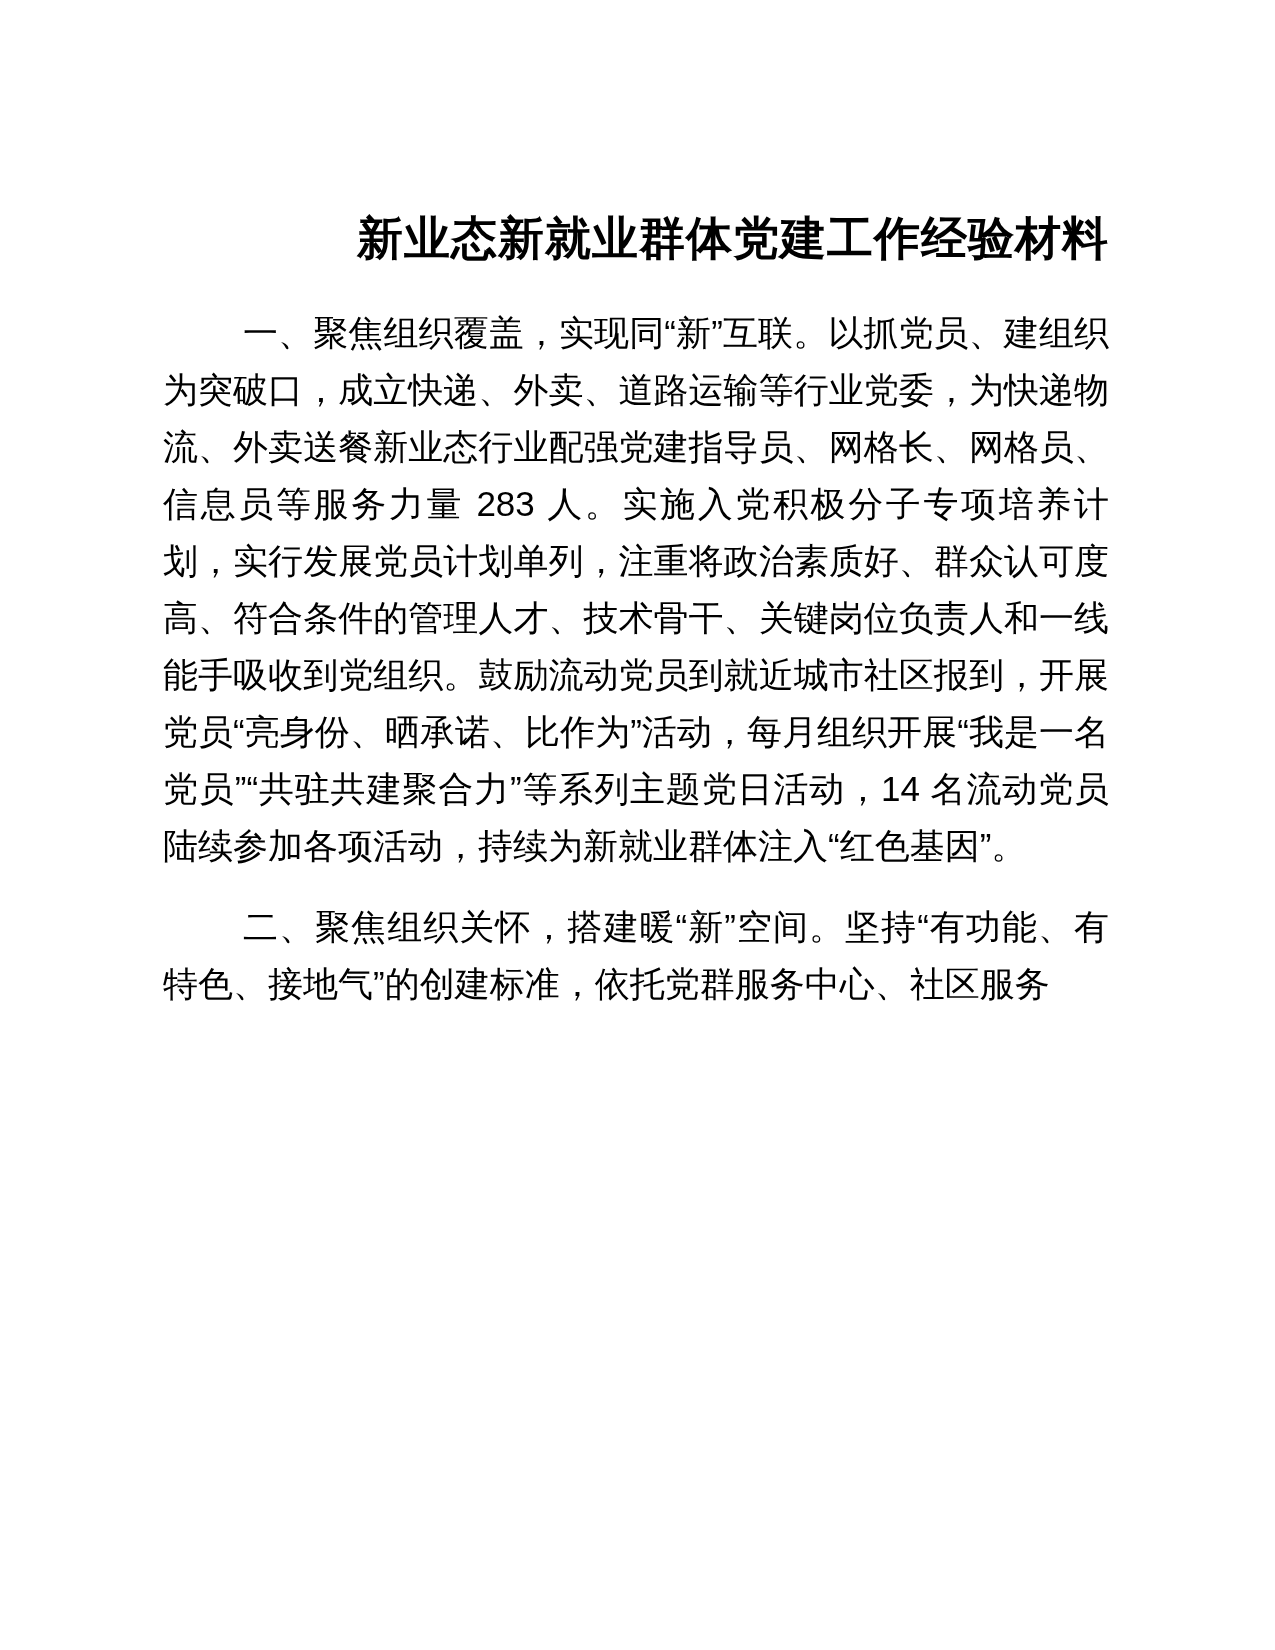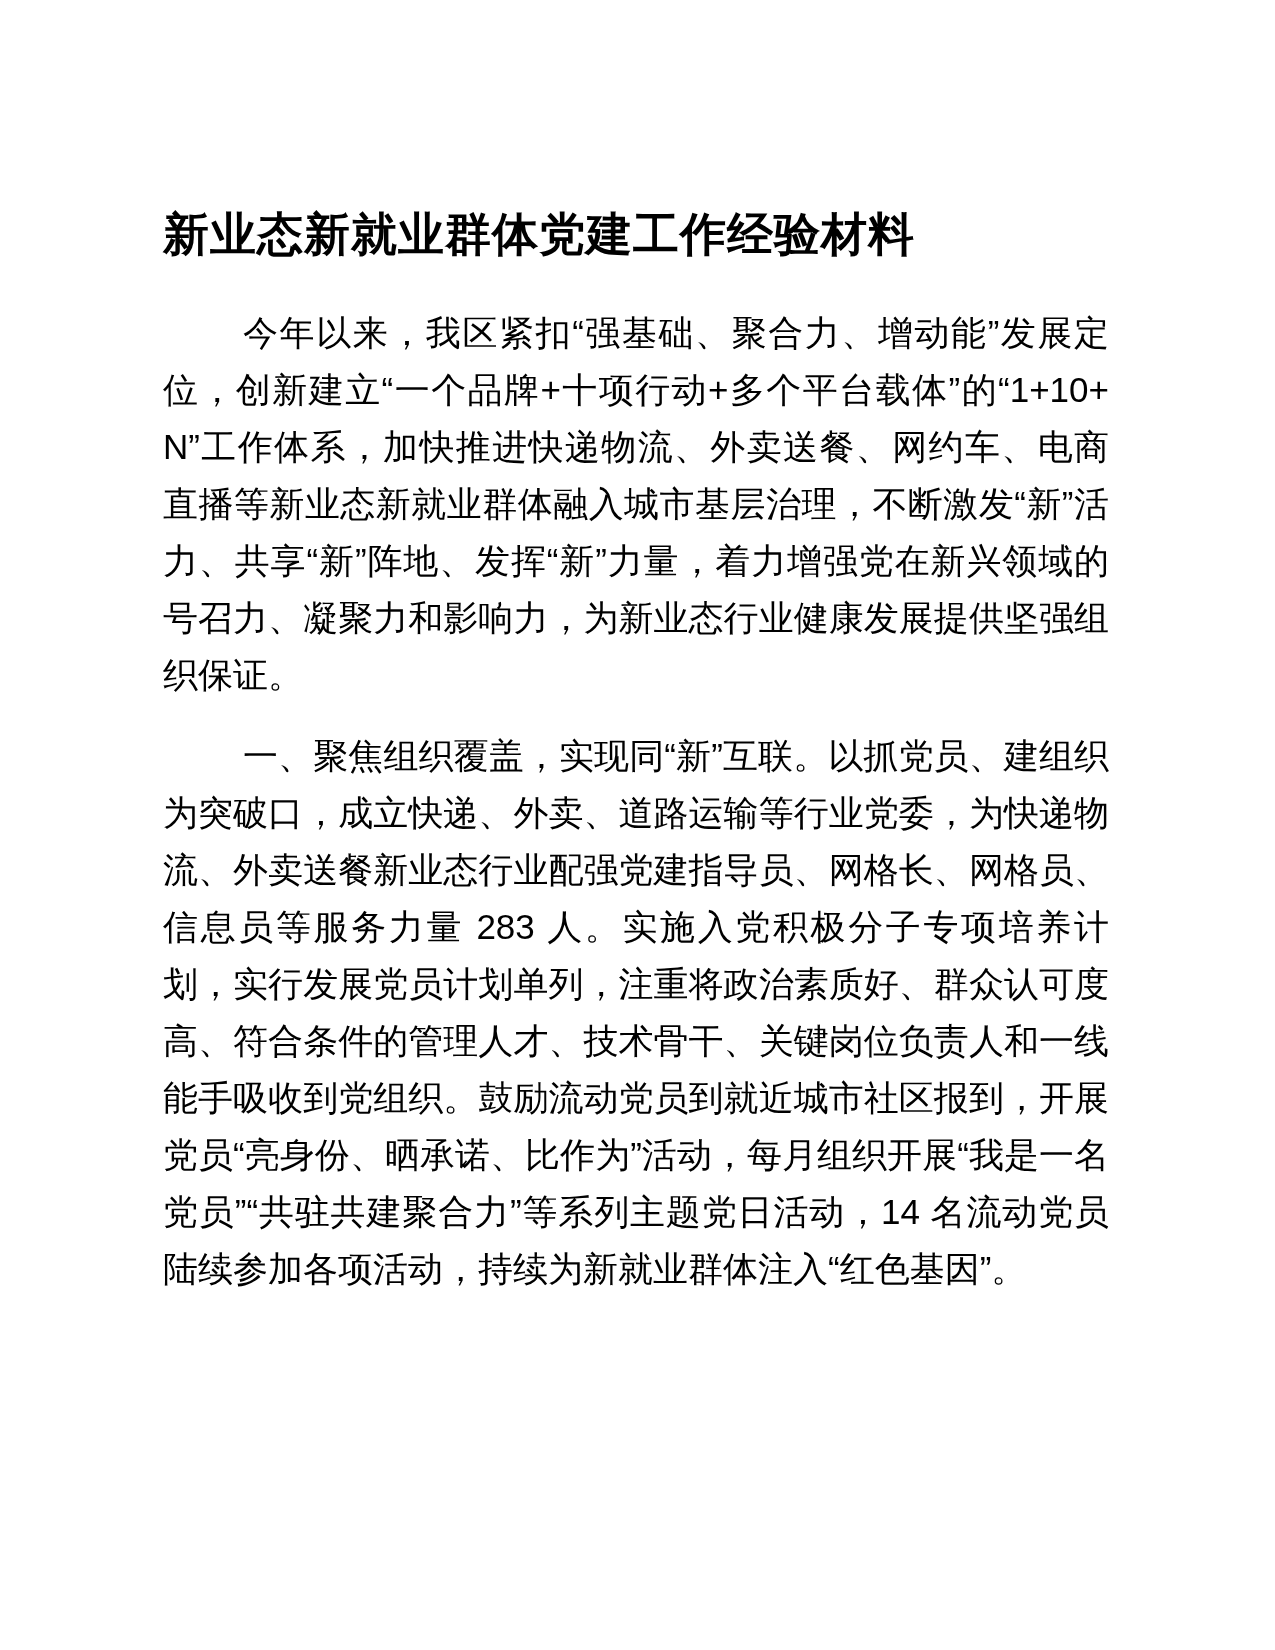--- a/index.html
+++ b/index.html
@@ -18,37 +18,36 @@
     overflow: hidden;
   }
   .content {
     box-sizing: border-box;
     padding: 208px 166px 0 163px;
   }
   .doc-title {
     font-size: 46px;
     font-weight: bold;
     line-height: 60px;
-    text-align: left;
+    text-align: right;
     letter-spacing: 1px;
     margin: 0 0 36px 0;
-    font-family: Liberation Mono, monospace;
   }
   .para {
     font-size: 35px;
     line-height: 57px;
     text-align: justify;
     text-justify: inter-ideograph;
     text-indent: 80px;
     margin: 0 0 24px 0;
     word-break: break-all;
   }
 </style>
 </head>
 <body>
 
 <div class="page">
   <div class="content">
     <h1 class="doc-title">新业态新就业群体党建工作经验材料</h1>
-    <p class="para">今年以来，我区紧扣“强基础、聚合力、增动能”发展定位，创新建立“一个品牌+十项行动+多个平台载体”的“1+10+N”工作体系，加快推进快递物流、外卖送餐、网约车、电商直播等新业态新就业群体融入城市基层治理，不断激发“新”活力、共享“新”阵地、发挥“新”力量，着力增强党在新兴领域的号召力、凝聚力和影响力，为新业态行业健康发展提供坚强组织保证。</p>
     <p class="para">一、聚焦组织覆盖，实现同“新”互联。以抓党员、建组织为突破口，成立快递、外卖、道路运输等行业党委，为快递物流、外卖送餐新业态行业配强党建指导员、网格长、网格员、信息员等服务力量 283 人。实施入党积极分子专项培养计划，实行发展党员计划单列，注重将政治素质好、群众认可度高、符合条件的管理人才、技术骨干、关键岗位负责人和一线能手吸收到党组织。鼓励流动党员到就近城市社区报到，开展党员“亮身份、晒承诺、比作为”活动，每月组织开展“我是一名党员”“共驻共建聚合力”等系列主题党日活动，14 名流动党员陆续参加各项活动，持续为新就业群体注入“红色基因”。</p>
+    <p class="para">二、聚焦组织关怀，搭建暖“新”空间。坚持“有功能、有特色、接地气”的创建标准，依托党群服务中心、社区服务</p>
   </div>
 </div>
 
 </body></html>

